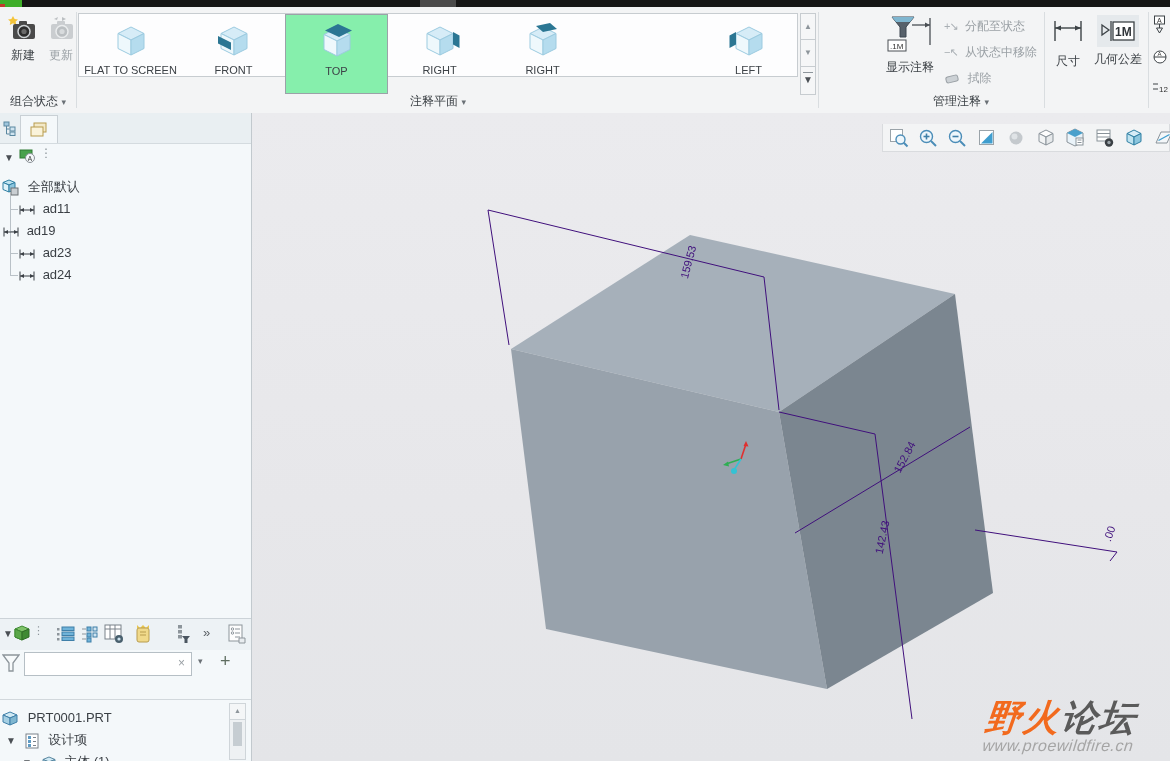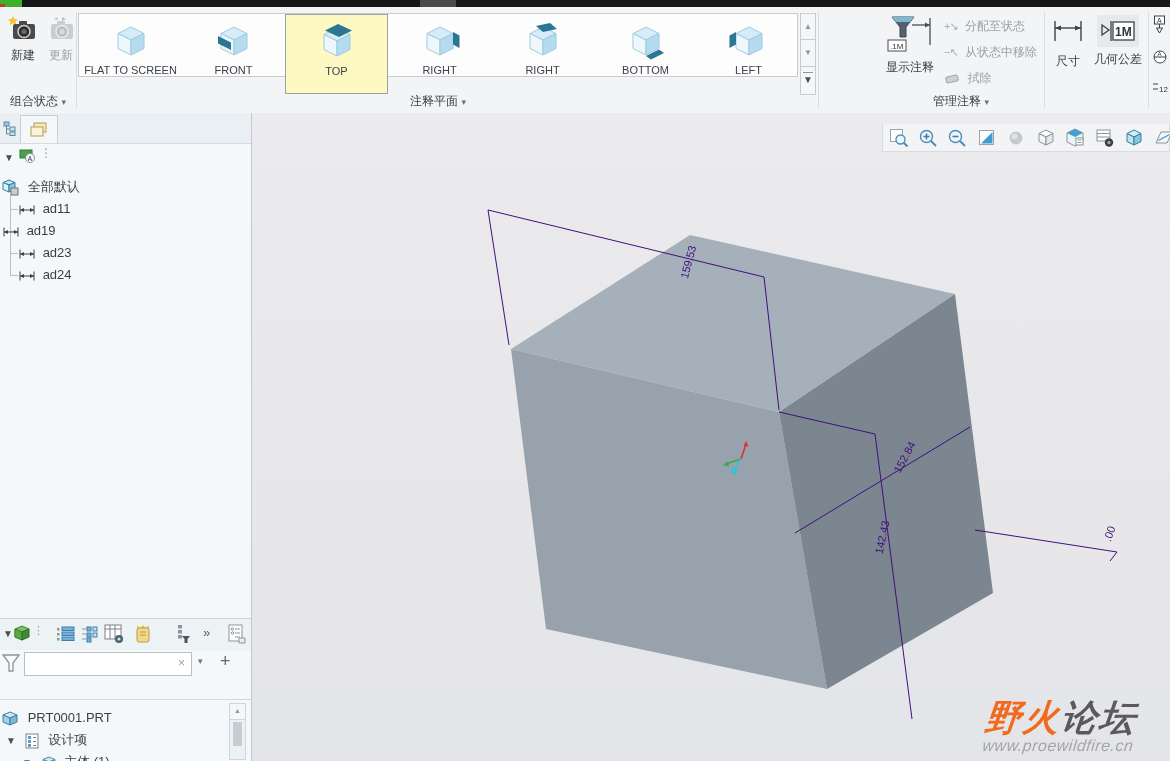--- a/index.html
+++ b/index.html
@@ -19,21 +19,21 @@
   .vdiv{top:5px;bottom:5px;width:1px;background:#d9dde0;}
   .rb-big{width:38px;text-align:center;cursor:default;}
   .rb-lbl{font-size:12px;color:#3d4247;margin-top:4px;}
   .rb-lbl.dis{color:#9aa0a5;}
   .foot{font-size:12px;color:#3d4247;text-align:center;white-space:nowrap;}
   .foot .ar{font-size:9px;color:#6a7075;}
 
   #gallery{left:78px;top:6px;width:720px;height:64px;background:#fdfdfe;border:1px solid #c7ccd0;box-sizing:border-box;}
   .gal-item{position:absolute;top:0;width:103px;height:80px;text-align:center;}
   .gal-item .cube{margin-top:8px;}
-  .gal-item.sel{background:#fef9c3;border:1px solid #9ba2a8;box-sizing:border-box;}
+  .gal-item.sel{background:#86efac;border:1px solid #9ba2a8;box-sizing:border-box;}
   .gal-lbl{font-size:11px;color:#3d4247;margin-top:2px;line-height:13px;}
   .gal-scroll{left:800px;top:6px;width:16px;}
   .gs-btn{width:16px;height:27px;background:#f5f6f7;border:1px solid #c7ccd0;box-sizing:border-box;
           text-align:center;color:#8d959b;font-size:8px;line-height:25px;}
   .gs-btn.exp span{border-top:1px solid #8d959b;padding-top:1px;}
 
   .small-row{position:absolute;left:944px;width:102px;height:22px;white-space:nowrap;}
   .small-row .t{font-size:12px;color:#9aa0a5;margin-left:3px;vertical-align:middle;}
   .small-row .g{font-size:11px;color:#a8aeb3;letter-spacing:-1px;vertical-align:middle;}
 
@@ -152,30 +152,20 @@
       <div class="gal-item" style="left:412px;">
         <span class="ic cube">
           <svg width="40" height="40" viewBox="0 0 40 40">
             <polygon points="20,5 33,11.5 20,18 7,11.5" fill="#d6ecf7" stroke="#9ccbe0"></polygon>
             <polygon points="7,11.5 20,18 20,33 7,26.5" fill="#eef8fc" stroke="#9ccbe0"></polygon>
             <polygon points="33,11.5 20,18 20,33 33,26.5" fill="#b5dcee" stroke="#9ccbe0"></polygon>
             <polygon points="13,4 27,1 34,7 20,10" fill="#2b7693"></polygon>
           </svg></span>
         <div class="gal-lbl">RIGHT</div>
       </div>
-      <div class="gal-item" style="left:515px;">
-        <span class="ic cube">
-          <svg width="40" height="40" viewBox="0 0 40 40">
-            <polygon points="20,5 33,11.5 20,18 7,11.5" fill="#d6ecf7" stroke="#9ccbe0"></polygon>
-            <polygon points="7,11.5 20,18 20,33 7,26.5" fill="#eef8fc" stroke="#9ccbe0"></polygon>
-            <polygon points="33,11.5 20,18 20,33 33,26.5" fill="#b5dcee" stroke="#9ccbe0"></polygon>
-            <polygon points="20,34 33,27.5 38,31 25,37.5" fill="#2b7693"></polygon>
-          </svg></span>
-        <div class="gal-lbl">BOTTOM</div>
-      </div>
       <div class="gal-item" style="left:618px;">
         <span class="ic cube">
           <svg width="40" height="40" viewBox="0 0 40 40">
             <polygon points="20,5 33,11.5 20,18 7,11.5" fill="#d6ecf7" stroke="#9ccbe0"></polygon>
             <polygon points="7,11.5 20,18 20,33 7,26.5" fill="#eef8fc" stroke="#9ccbe0"></polygon>
             <polygon points="33,11.5 20,18 20,33 33,26.5" fill="#b5dcee" stroke="#9ccbe0"></polygon>
             <polygon points="7,10 0.5,13.5 0.5,26 7,22.5" fill="#2b7693"></polygon>
           </svg></span>
         <div class="gal-lbl">LEFT</div>
       </div>

